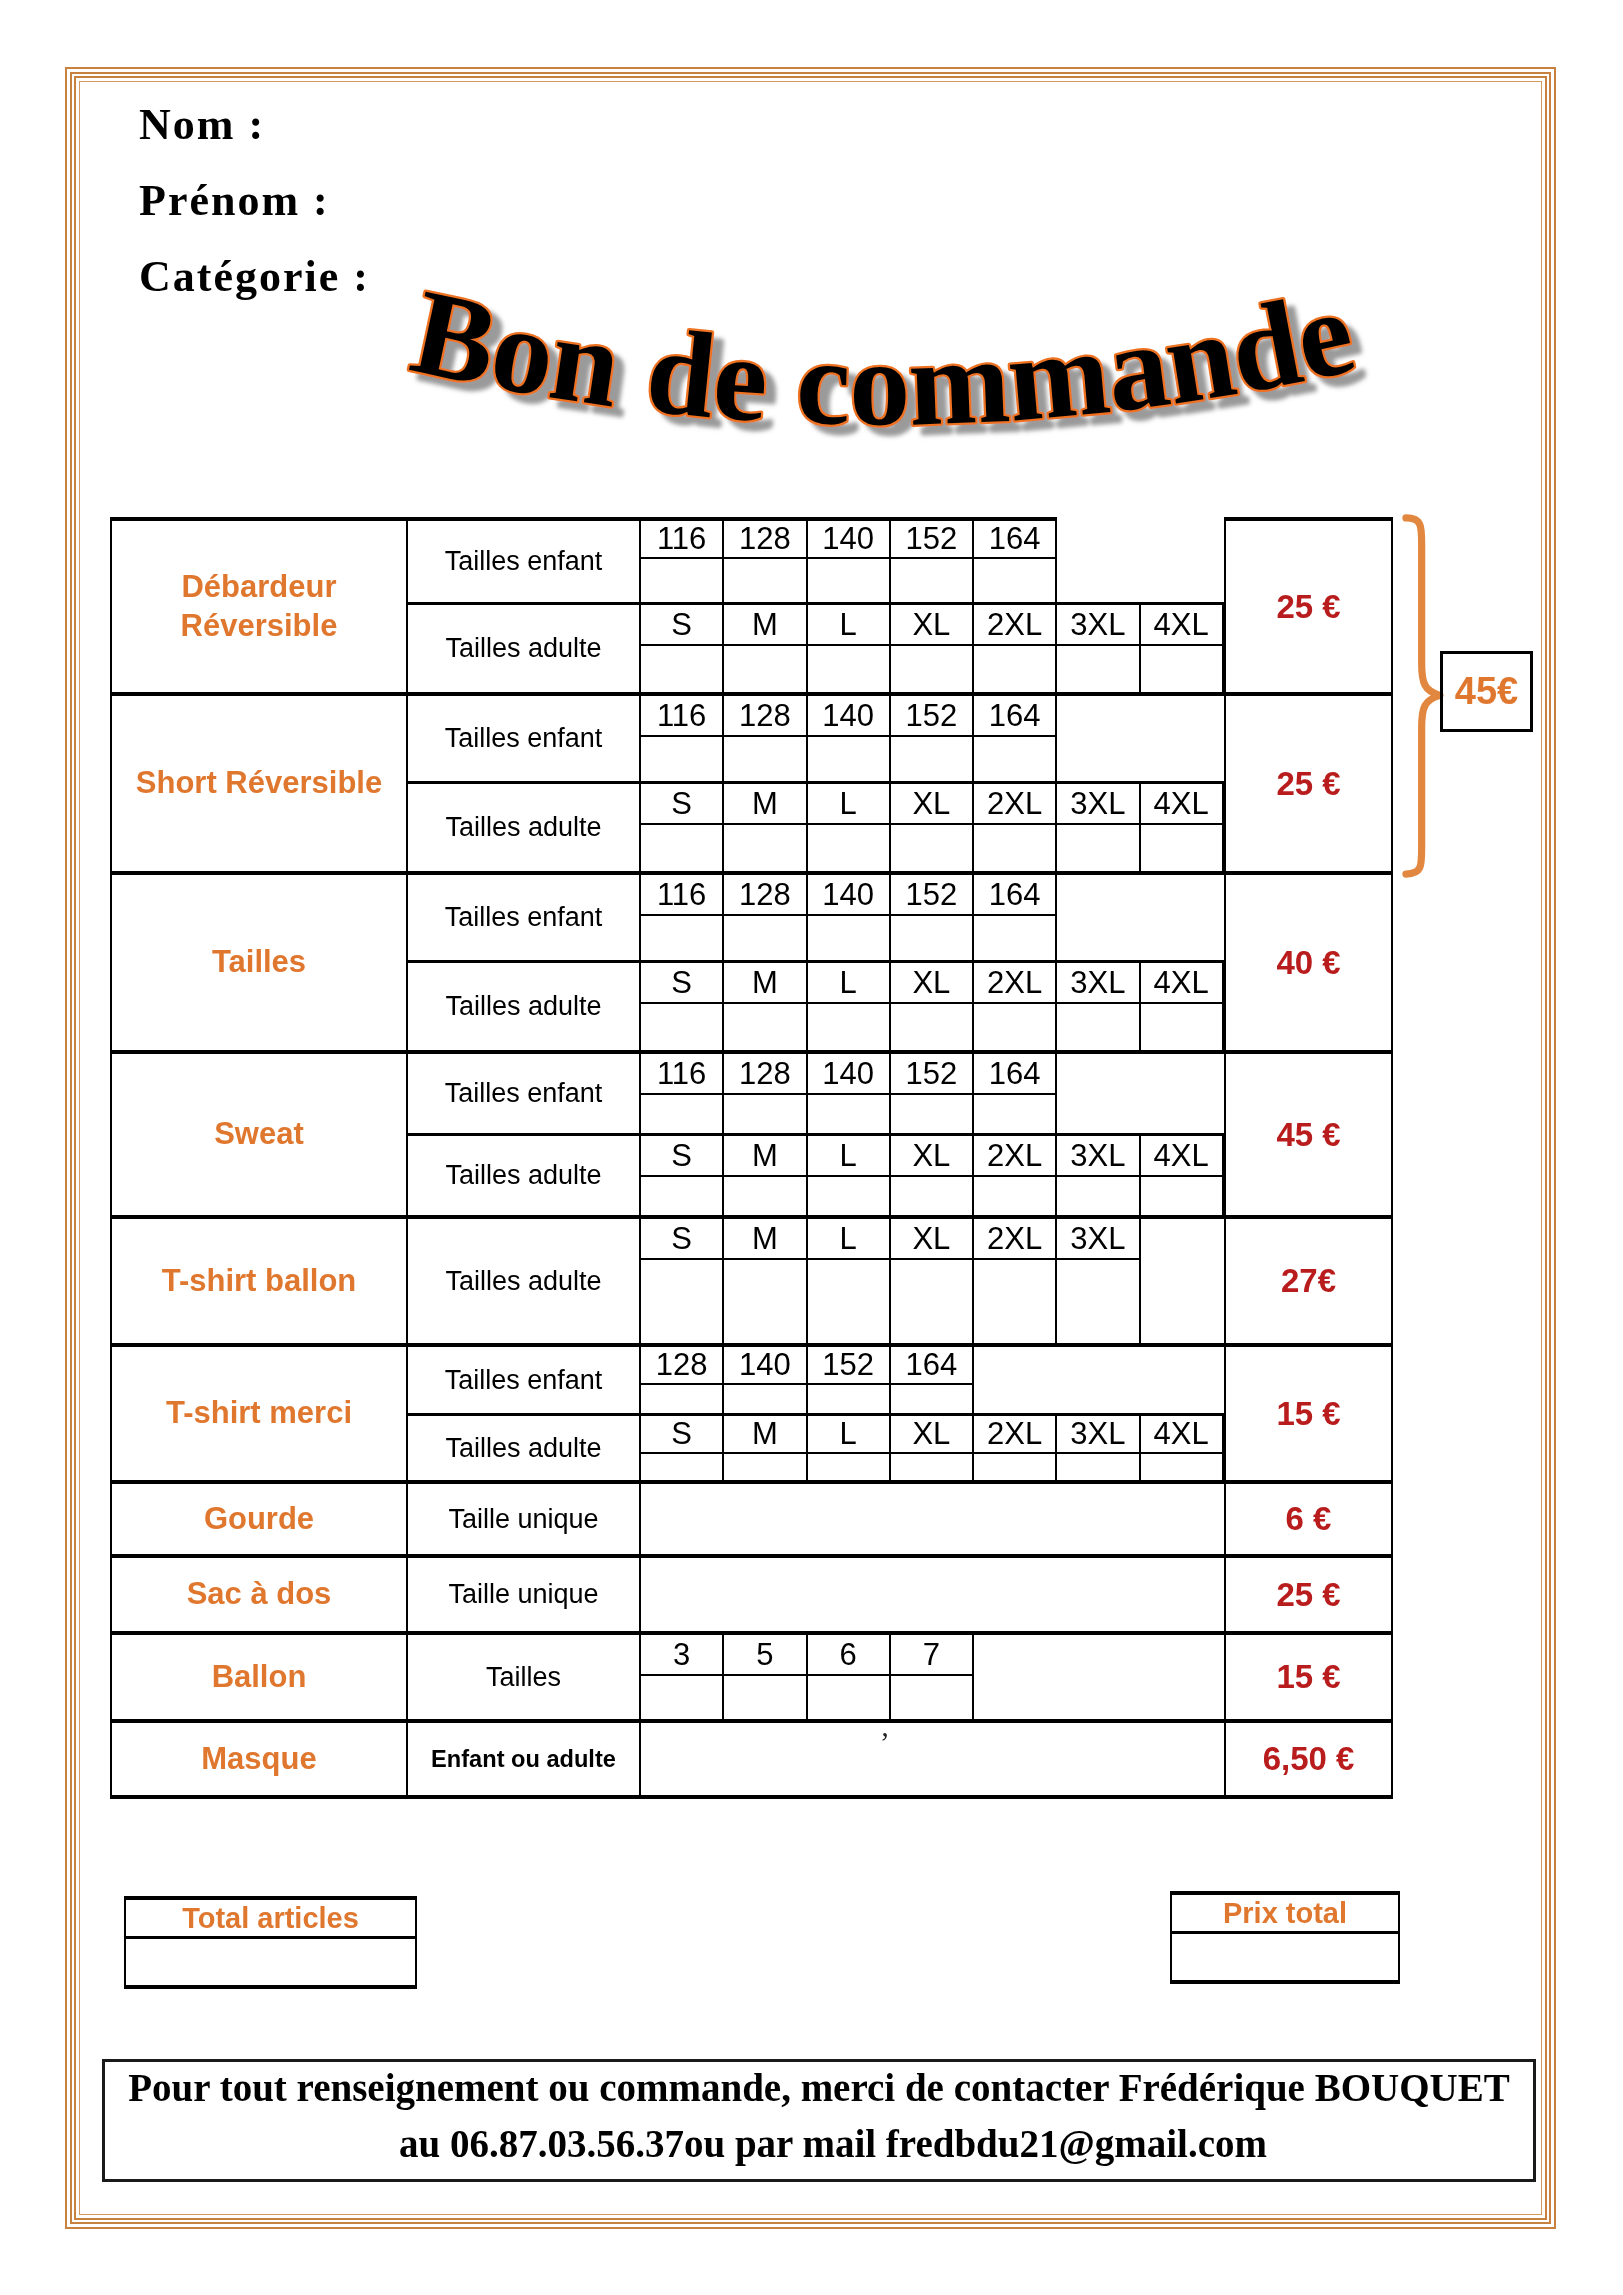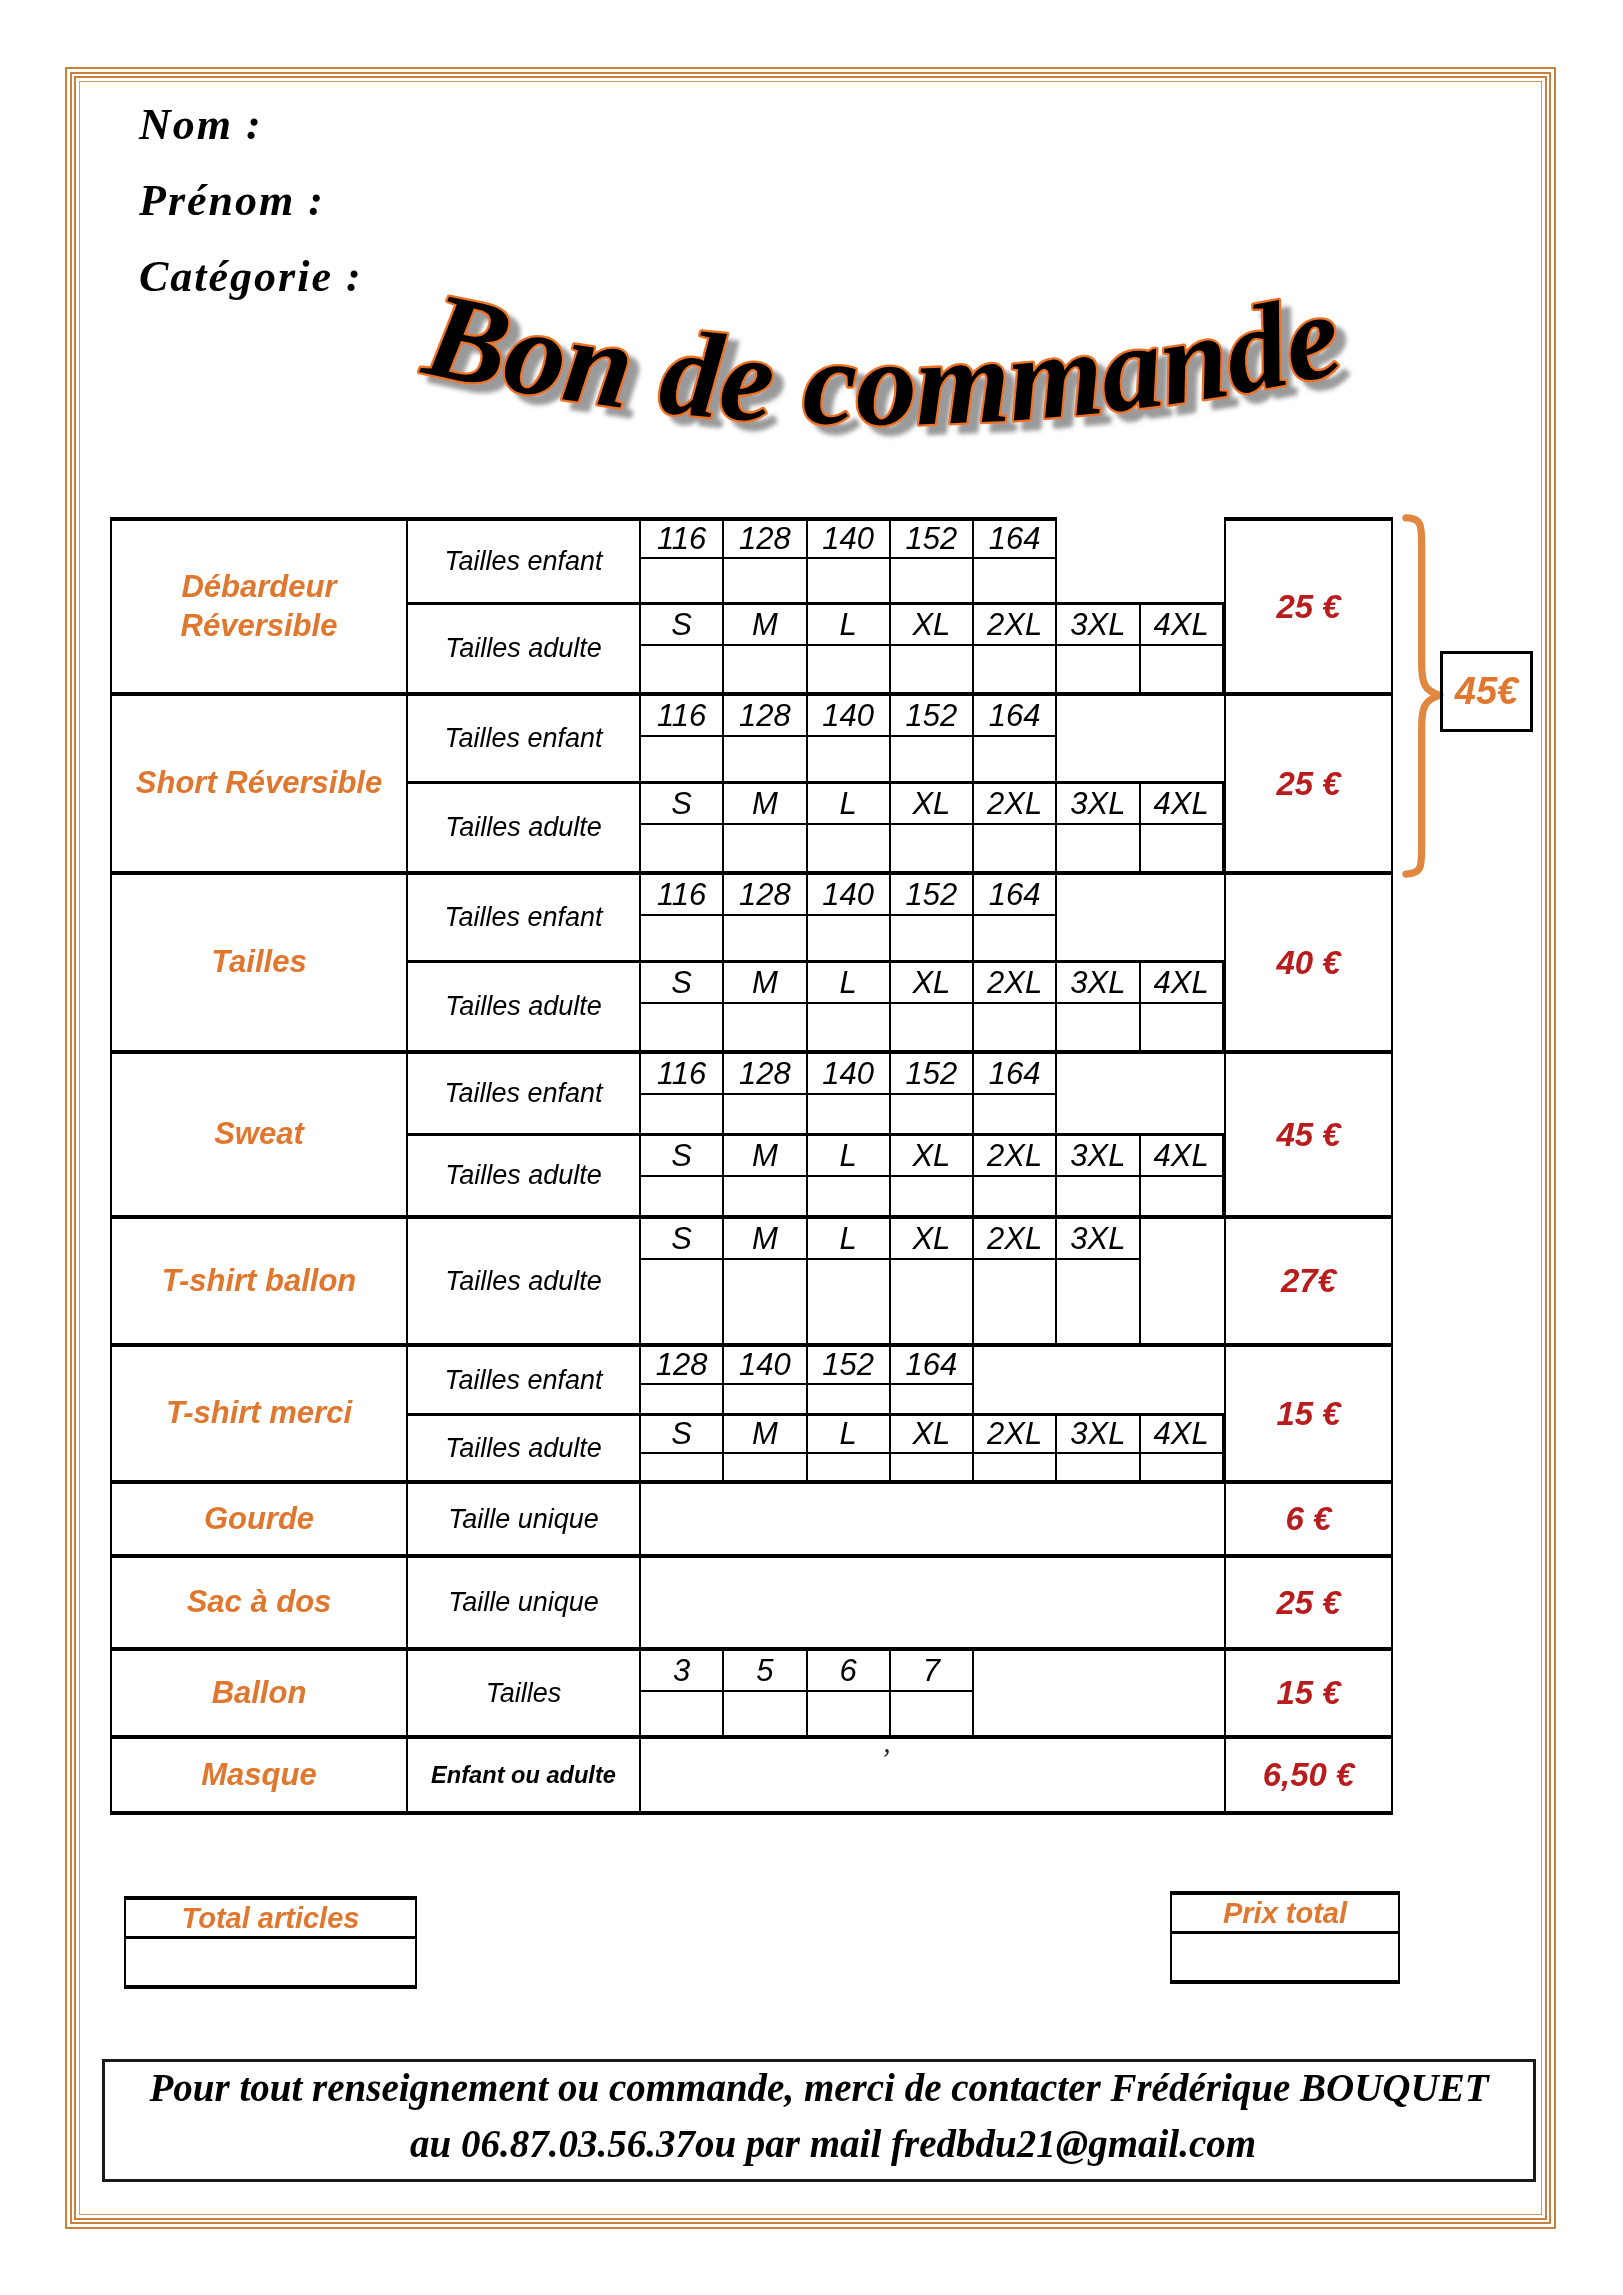--- a/index.html
+++ b/index.html
@@ -1,17 +1,17 @@
 <!DOCTYPE html>
 <html style="font-size:10.5px"><head>
 <meta charset="utf-8">
 <style>
   html,body{margin:0;padding:0;background:#e8e8e8;}
   .page{position:relative;width:1623px;height:2295px;background:#ffffff;
-        font-family:"Liberation Sans",sans-serif;color:#000;overflow:hidden;font-style:italic;}
+        font-family:"Liberation Sans",sans-serif;color:#000;overflow:hidden;}
 
   
   .frame{position:absolute;left:65px;top:67px;width:1491px;height:2162px;
          border:2px solid #C8813E;box-sizing:border-box;pointer-events:none;}
   .frame::before{content:"";position:absolute;inset:2.6px;border:2px solid #C8813E;}
   .frame::after{content:"";position:absolute;inset:7.2px;border:2px solid #C8813E;}
   .frame-inner{position:absolute;inset:11.8px;border:1.3px solid #D49A5F;}
 
   
   .hdr{position:absolute;left:139px;font-family:"Liberation Serif",serif;
@@ -22,21 +22,21 @@
   .title-svg{position:absolute;left:366px;top:267px;width:1034px;height:236px;}
   .title-text{font-family:"Liberation Serif",serif;font-weight:bold;font-size:186px;
               fill:#000;stroke:#EE7220;stroke-width:7px;stroke-linejoin:round;
               paint-order:stroke;}
 
   
   .table{position:absolute;left:110px;top:517px;width:1283px;
          border-left:2.6px solid #000;border-right:2.6px solid #000;box-sizing:border-box;}
   .block{display:flex;border-bottom:4.6px solid #000;box-sizing:border-box;}
   .b1,.b2,.b3{height:179px;} .b4{height:165px;} .b5{height:128px;}
-  .b6{height:137px;} .b7{height:74px;} .b8{height:93px;} .b9{height:88px;} .b10{height:76px;}
+  .b6{height:137px;} .b7{height:74px;} .b8{height:77px;} .b9{height:88px;} .b10{height:76px;}
   .cell{box-sizing:border-box;}
   .product{flex:0 0 296px;border-right:2.6px solid #000;display:flex;align-items:center;
            justify-content:center;text-align:center;color:#E0772E;font-weight:bold;
            font-size:31px;line-height:1.25;padding:0 18.3px;}
   .mid{flex:1;display:flex;flex-direction:column;min-width:0;}
   .price{flex:0 0 167px;border-left:2.6px solid #000;display:flex;align-items:center;
          justify-content:center;color:#b91c1c;font-weight:bold;font-size:33px;white-space:nowrap;}
   .subrow{display:flex;min-height:0;box-sizing:border-box;}
   .subrow1{flex:0 0 88px;border-bottom:3.9px solid #000;}
   .subrow2{flex:1 1 auto;}

